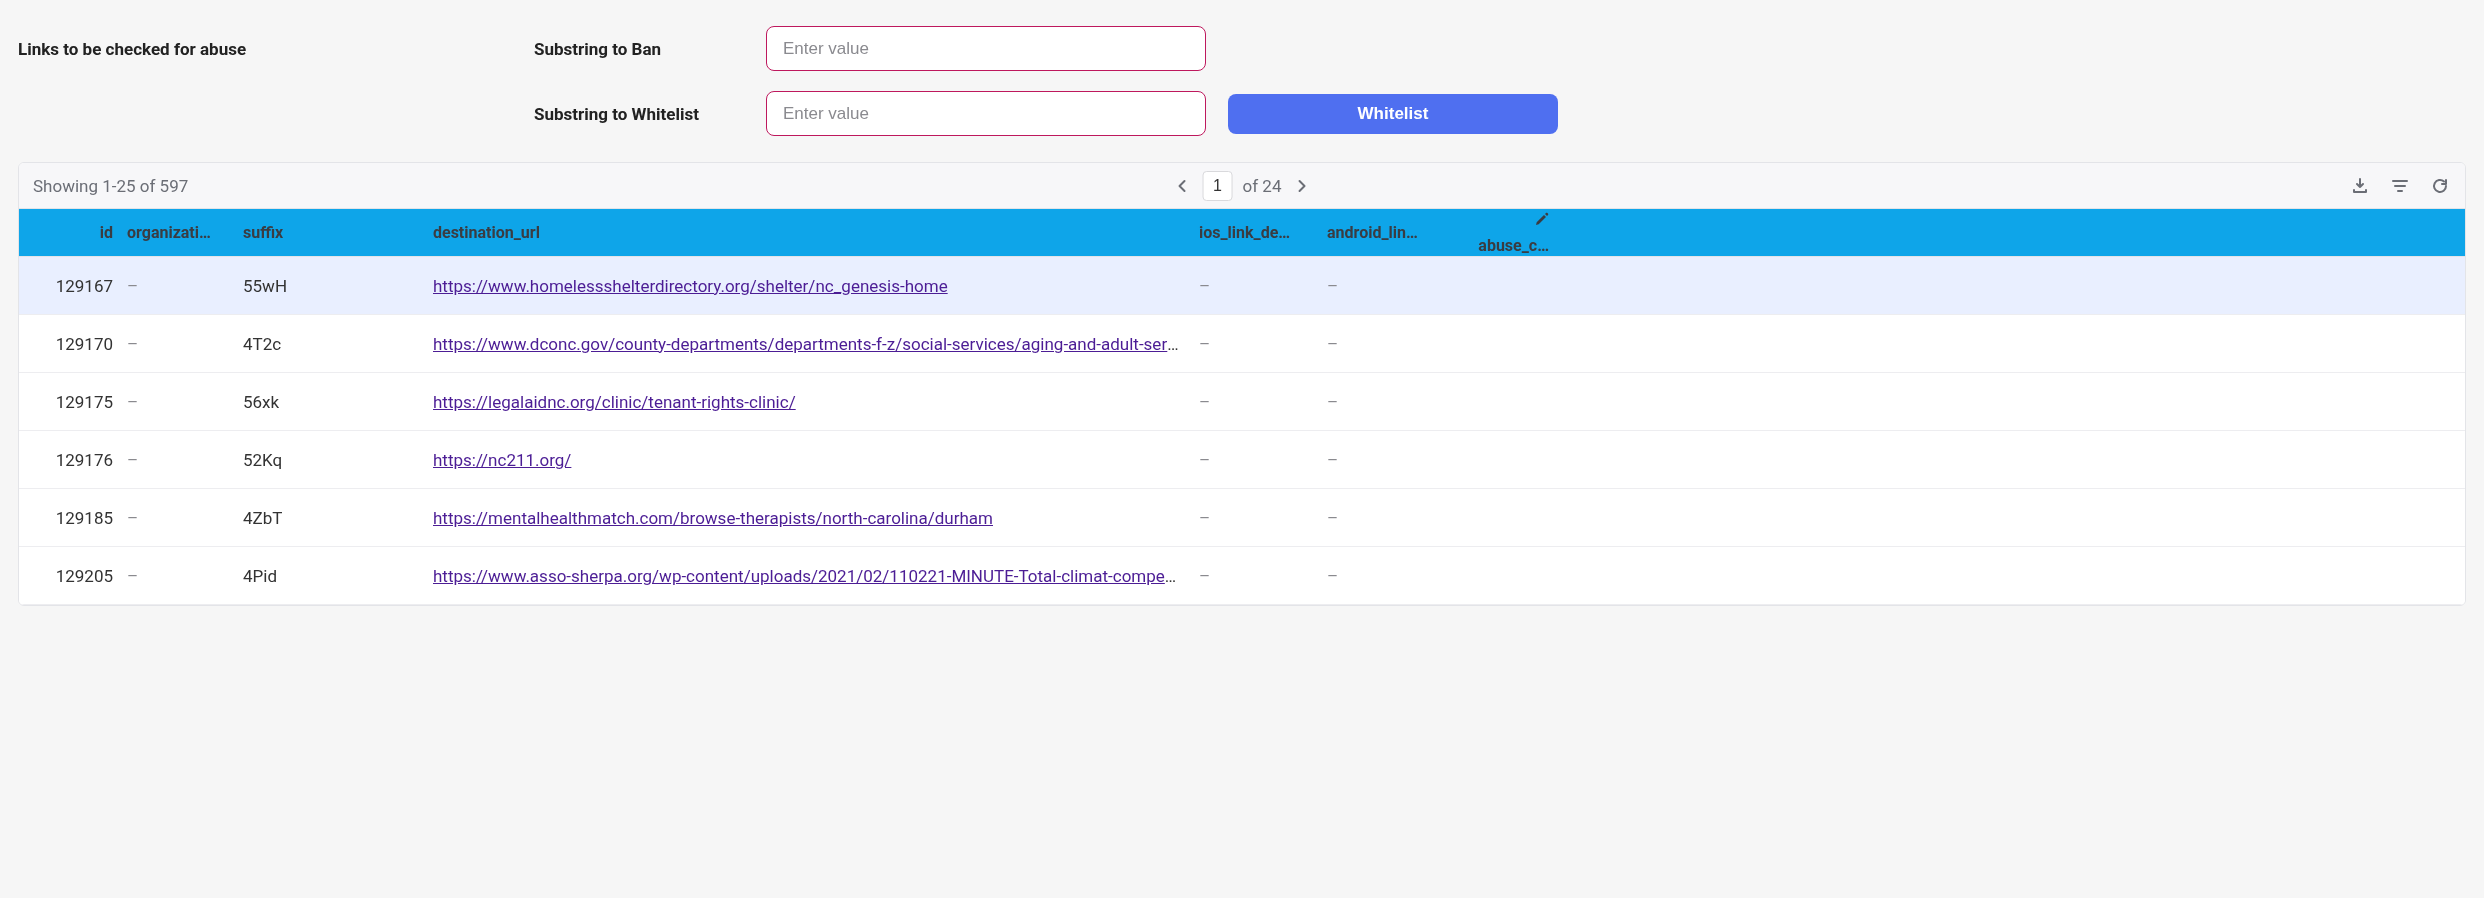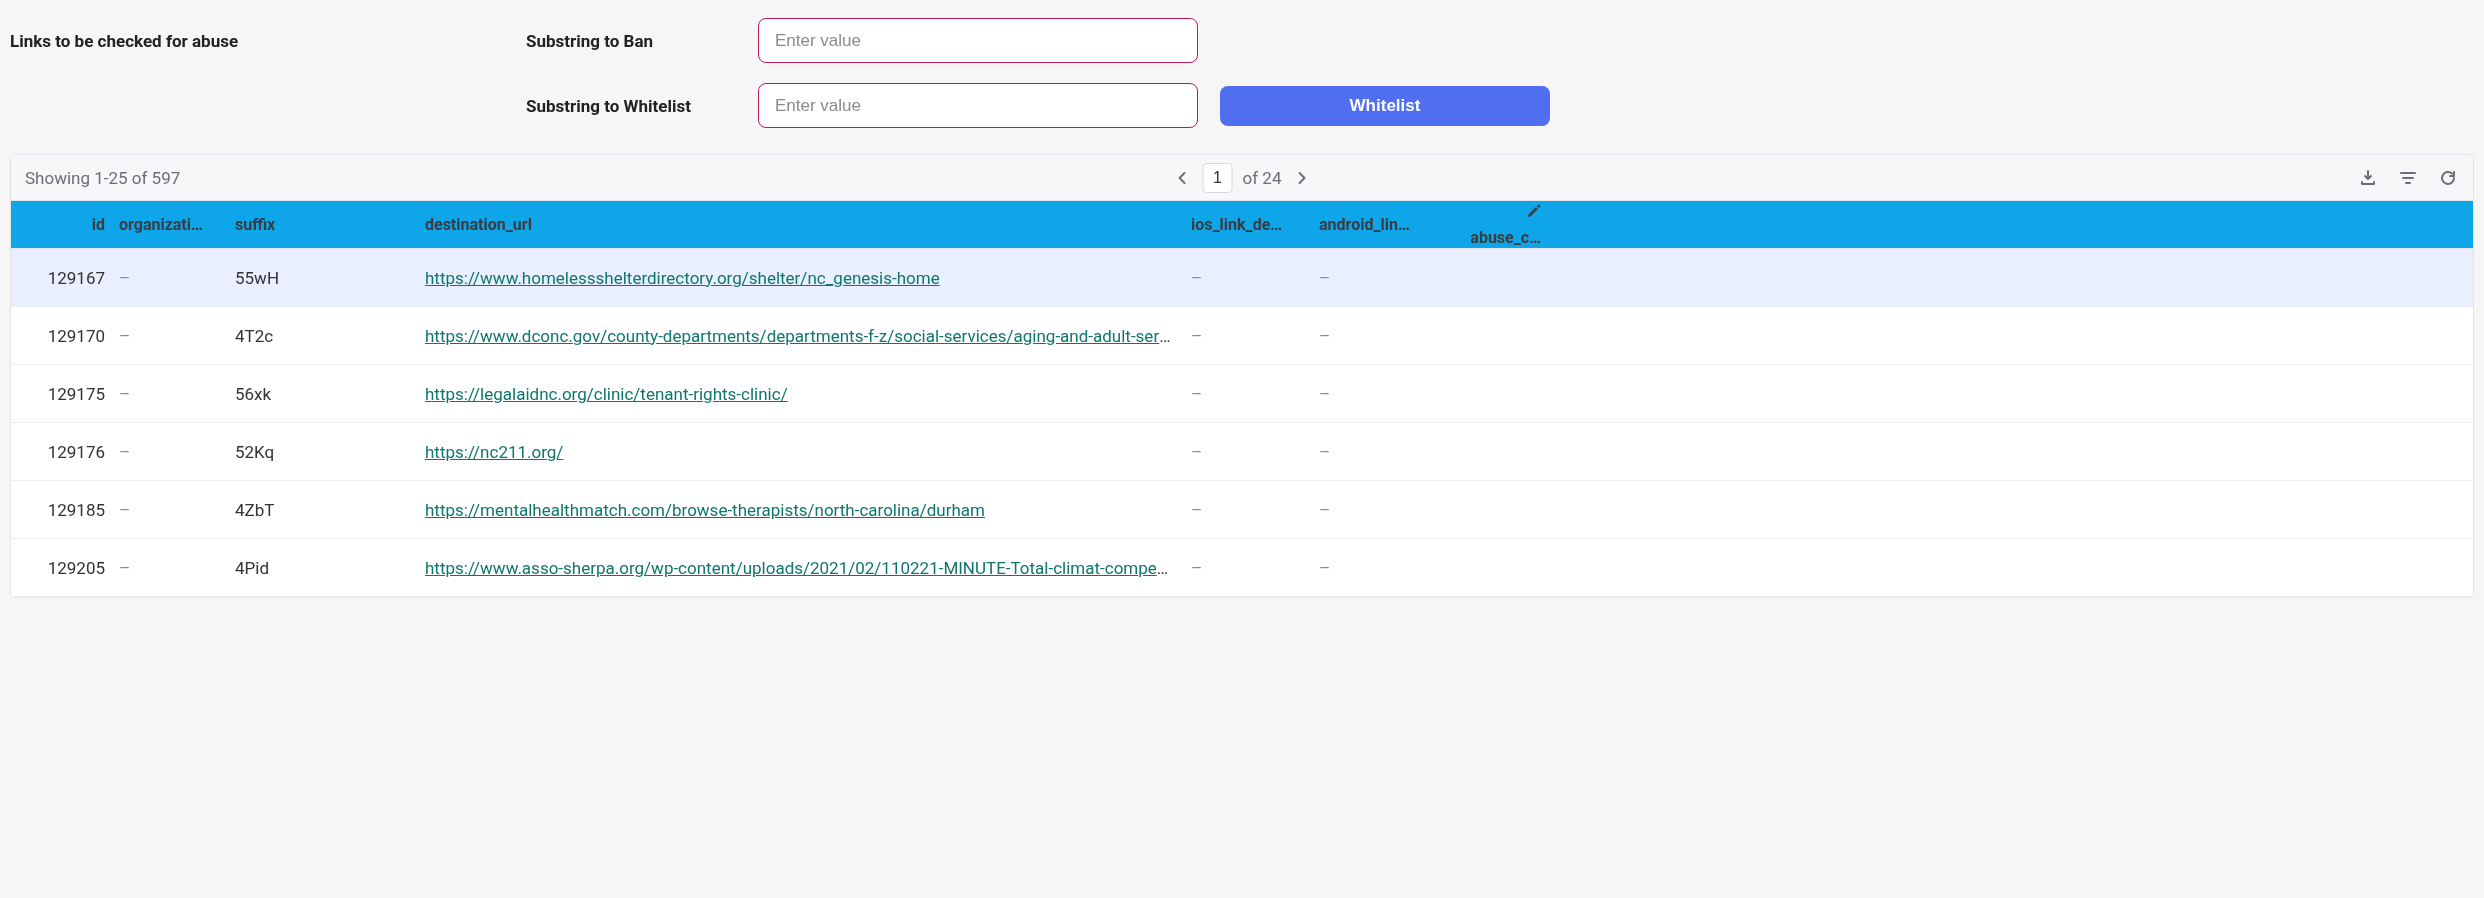--- a/index.html
+++ b/index.html
@@ -2,21 +2,21 @@
 <html><head>
 <meta charset="utf-8">
 <style>
   * { box-sizing: border-box; margin: 0; padding: 0; }
   body {
     font-family: -apple-system, BlinkMacSystemFont, "Segoe UI", Roboto, Helvetica, Arial, sans-serif;
     background: #f6f6f6;
     color: #333;
     font-size: 16px;
   }
-  .page { padding: 10px; }
+  .page { padding: 18px; }
   .header-row {
     display: grid;
     grid-template-columns: 516px 232px 440px 22px 330px;
     align-items: center;
     column-gap: 0;
     padding: 8px 0;
   }
   .header-row + .header-row { margin-top: 4px; }
   .title {
     font-weight: 700;
@@ -136,21 +136,21 @@
     padding: 0 0 0 14px;
     font-size: 17px;
     color: #333;
     background: #fff;
   }
   .row.highlight { background: #e9efff; }
   .cell { white-space: nowrap; overflow: hidden; text-overflow: ellipsis; padding-right: 14px; }
   .cell.right { text-align: right; }
   .cell.muted { color: #8a8a8f; }
   .cell a {
-    color: #0f766e;
+    color: #4c1d95;
     text-decoration: underline;
   }
 </style>
 </head>
 <body>
 
 <div class="page">
 
   <div class="header-row">
     <div class="title">Links to be checked for abuse</div>

